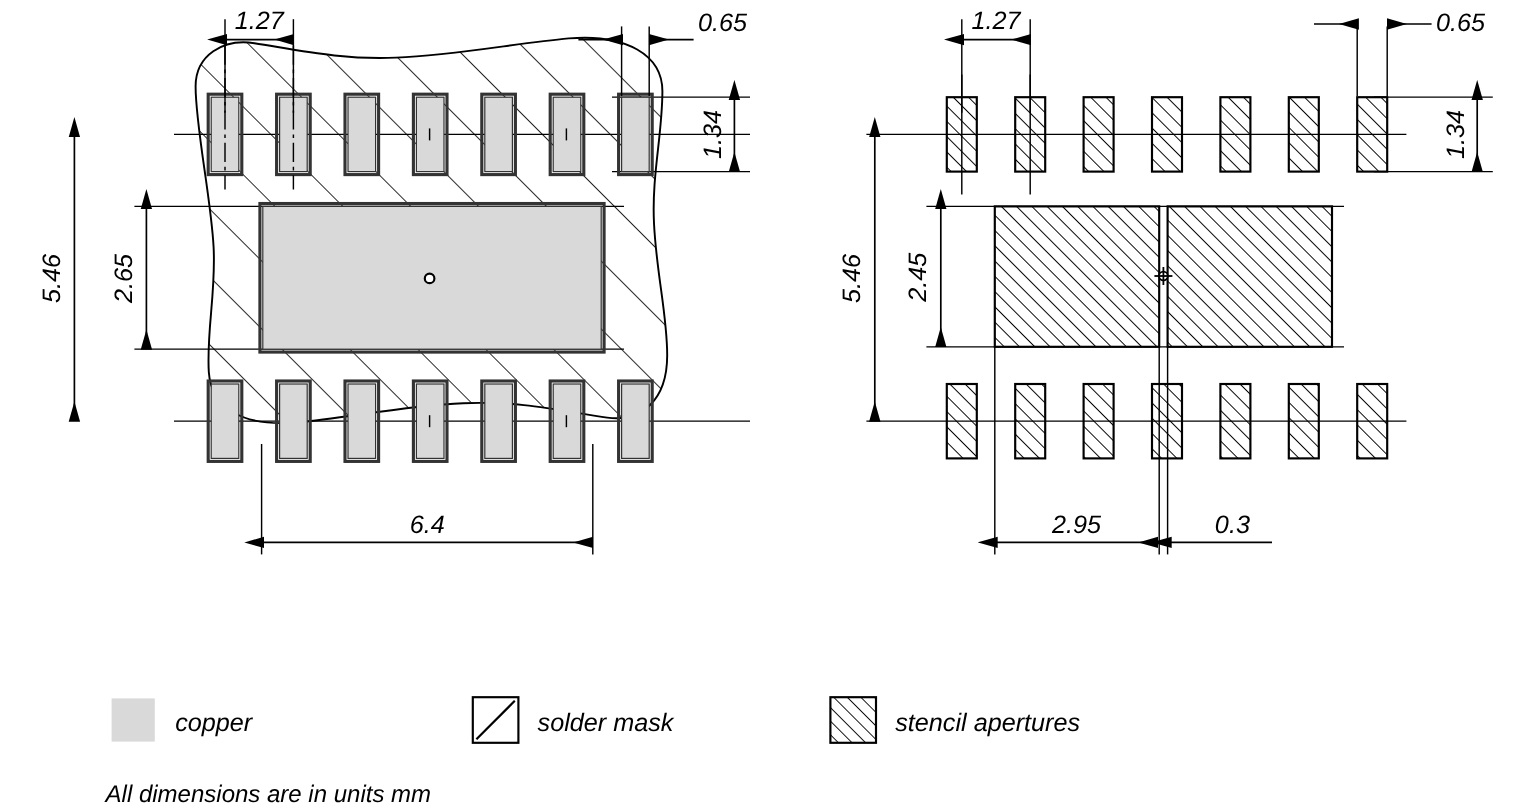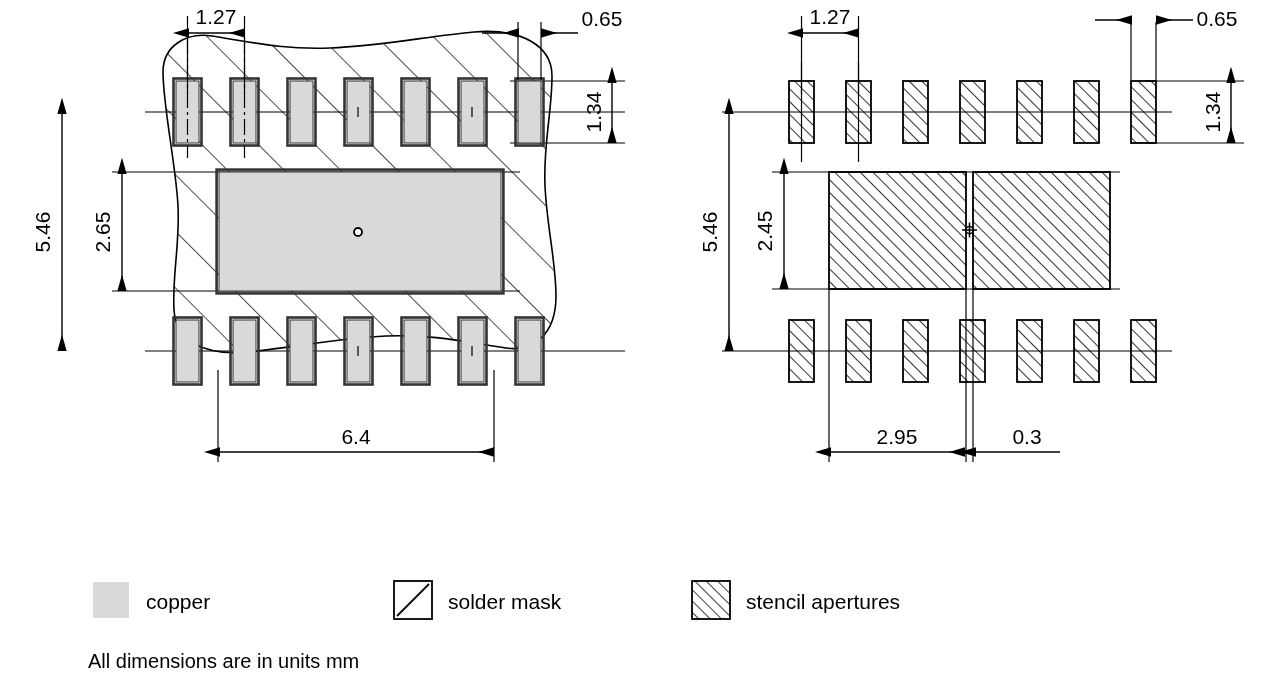--- a/index.html
+++ b/index.html
@@ -1,18 +1,18 @@
 <!DOCTYPE html>
 <html><head>
 <meta charset="utf-8">
 <style>
   html,body{margin:0;padding:0;background:#ffffff;}
   body{width:1280px;height:676px;overflow:hidden;
        font-family:"Liberation Sans","DejaVu Sans",sans-serif;color:#000;}
-  #root{position:relative;width:1092px;height:676px;}
+  #root{position:relative;width:1092px;height:676px;font-style:italic;}
   svg{display:block;}
   .dimtext{font-family:"Liberation Sans","DejaVu Sans",sans-serif;font-size:21px;fill:#000;}
   .legtext{font-family:"Liberation Sans","DejaVu Sans",sans-serif;font-size:21px;fill:#000;}
   .notetext{font-family:"Liberation Sans","DejaVu Sans",sans-serif;font-size:20px;fill:#000;}
 </style>
 </head>
 <body>
 
 <div id="root">
 

